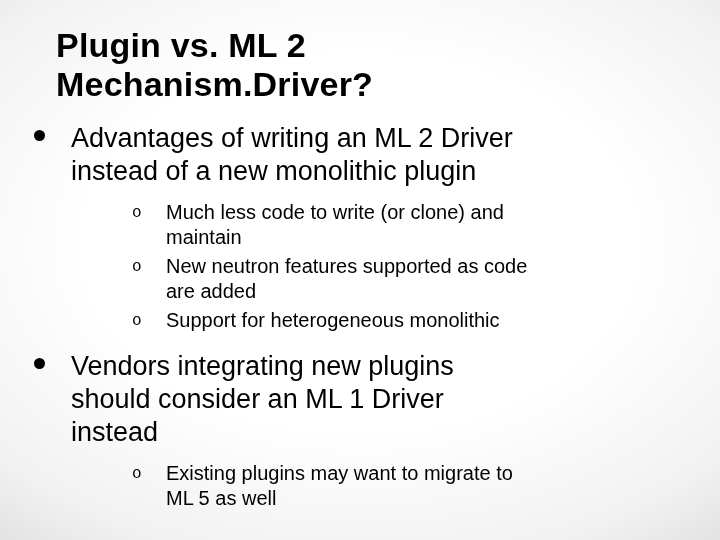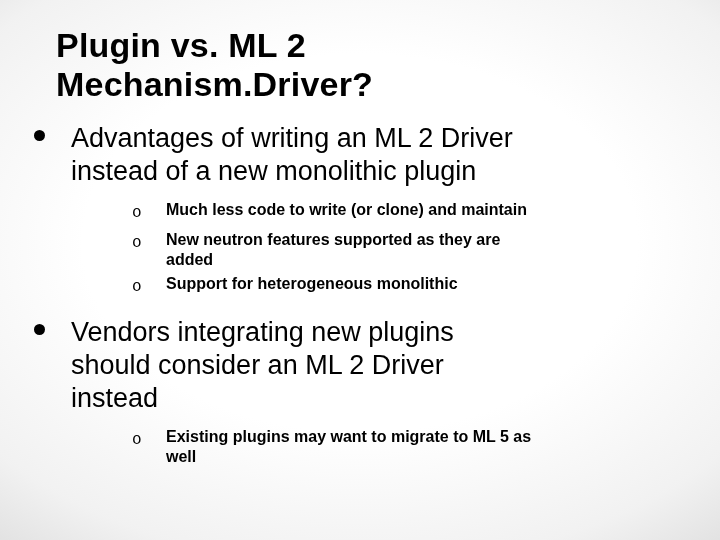--- a/index.html
+++ b/index.html
@@ -63,54 +63,53 @@
   }
   .marker-o {
     font-family: "Courier New", monospace;
     font-size: 16px;
     line-height: 26px;
     width: 34px;
     flex: 0 0 34px;
     color: #000;
   }
   .subtext {
-    font-size: 16px;
+    font-size: 20px;
     line-height: 1.25;
-    font-weight: bold;
   }
 </style>
 </head>
 <body>
 
 <div class="slide">
 
   <h1 class="title">Plugin vs. ML 2 Mechanism.Driver?</h1>
 
   <div class="row">
     <span class="disc"></span>
     <div class="lead">Advantages of writing an ML 2 Driver instead of a new monolithic plugin</div>
   </div>
   <div class="sublist">
     <div class="subrow">
       <span class="marker-o">o</span>
       <span class="subtext">Much less code to write (or clone) and maintain</span>
     </div>
     <div class="subrow">
       <span class="marker-o">o</span>
-      <span class="subtext">New neutron features supported as they are added</span>
+      <span class="subtext">New neutron features supported as code are added</span>
     </div>
     <div class="subrow">
       <span class="marker-o">o</span>
       <span class="subtext">Support for heterogeneous monolithic</span>
     </div>
   </div>
 
   <div class="row">
     <span class="disc"></span>
-    <div class="lead">Vendors integrating new plugins should consider an ML 2 Driver instead</div>
+    <div class="lead">Vendors integrating new plugins should consider an ML 1 Driver instead</div>
   </div>
   <div class="sublist">
     <div class="subrow">
       <span class="marker-o">o</span>
       <span class="subtext">Existing plugins may want to migrate to ML 5 as well</span>
     </div>
   </div>
 
 </div>
 

